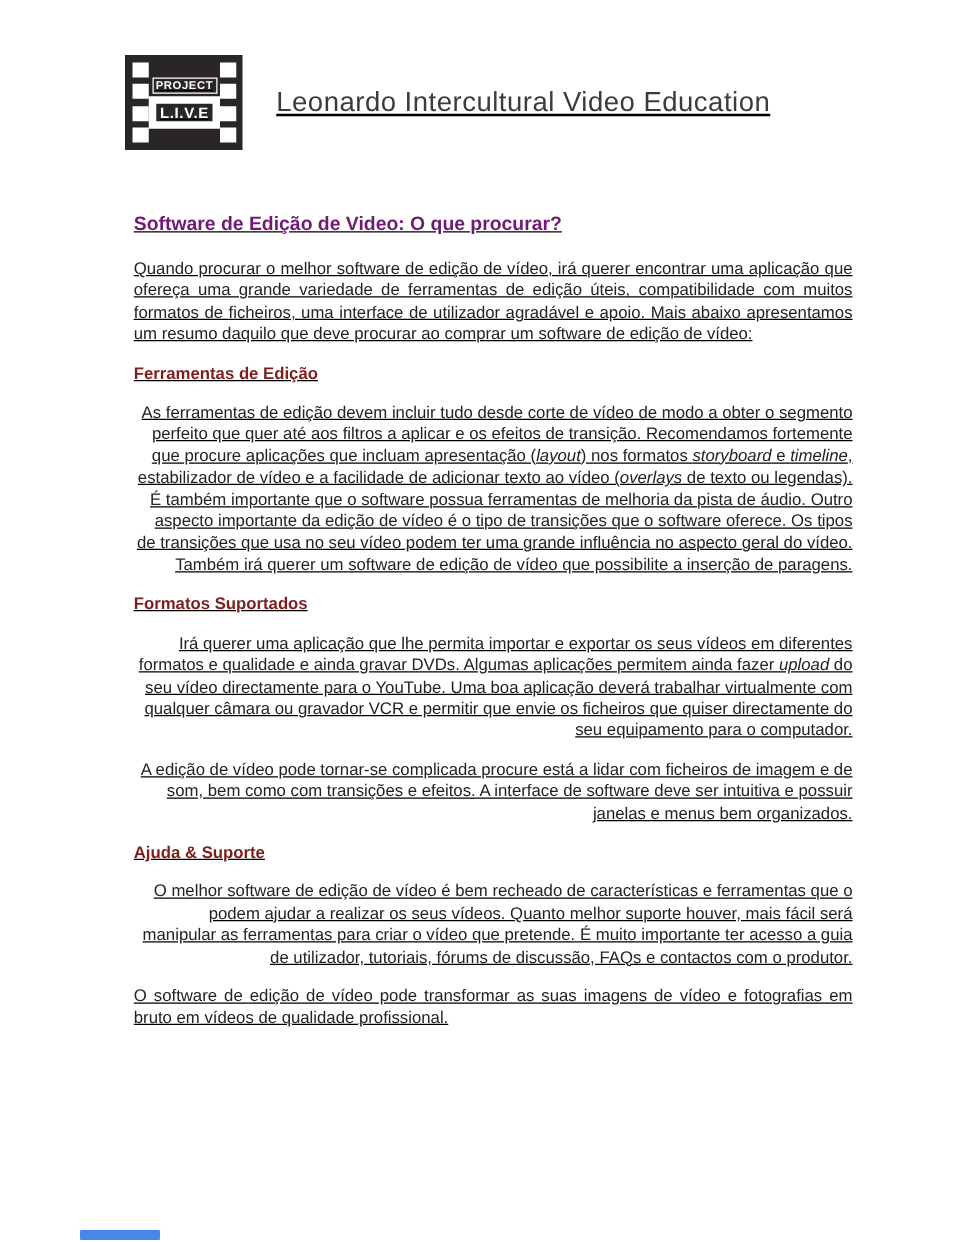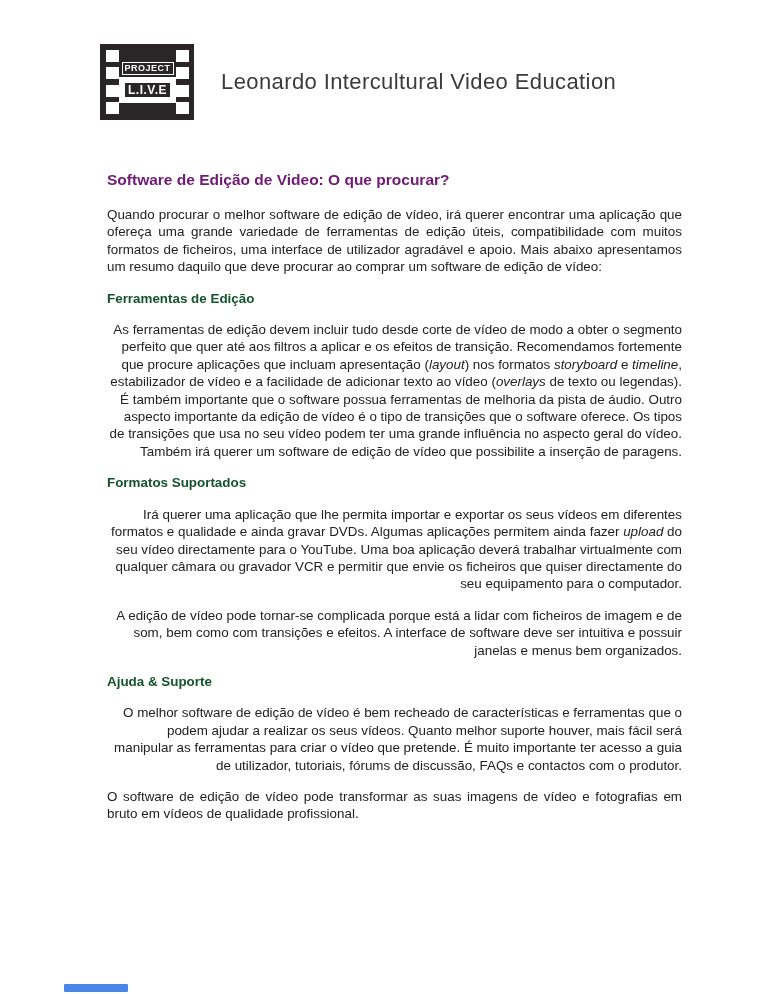--- a/index.html
+++ b/index.html
@@ -7,20 +7,21 @@
     padding: 0;
     background: #ffffff;
     font-family: "Liberation Sans", sans-serif;
   }
   .page {
     position: relative;
     width: 768px;
     height: 994px;
     background: #ffffff;
     overflow: hidden;
+    text-decoration: underline;
   }
   
   .header {
     display: flex;
     align-items: center;
     margin: 44px 0 0 100px;
   }
   .logo {
     width: 94px;
     height: 76px;
@@ -85,21 +86,21 @@
   .doc-title {
     font-size: 15.5px;
     font-weight: bold;
     color: #701a75;
     margin: 50px 0 16px 0;
     line-height: 20px;
   }
   .sec-heading {
     font-size: 13.4px;
     font-weight: bold;
-    color: #14532d;
+    color: #7f1d1d;
     margin: 14px 0;
     line-height: 17.4px;
   }
   .para {
     margin: 14px 0;
     text-align: right;
   }
   .para.justify {
     text-align: justify;
   }
@@ -147,21 +148,21 @@
     <div class="doc-title">Software de Edição de Video: O que procurar?</div>
 
     <p class="para justify"><span>Quando procurar o melhor software de edição de vídeo, irá querer encontrar uma aplicação que ofereça uma grande variedade de ferramentas de edição úteis, compatibilidade com muitos formatos de ficheiros, uma interface de utilizador agradável e apoio. Mais abaixo apresentamos um resumo daquilo que deve procurar ao comprar um software de edição de vídeo:</span></p>
 
     <div class="sec-heading">Ferramentas de Edição</div>
     <p class="para"><span>As ferramentas de edição devem incluir tudo desde corte de vídeo de modo a obter o segmento perfeito que quer até aos filtros a aplicar e os efeitos de transição. Recomendamos fortemente que procure aplicações que incluam apresentação (</span><em>layout</em><span>) nos formatos </span><em>storyboard</em><span> e </span><em>timeline</em><span>, estabilizador de vídeo e a facilidade de adicionar texto ao vídeo (</span><em>overlays</em><span> de texto ou legendas). É também importante que o software possua ferramentas de melhoria da pista de áudio. Outro aspecto importante da edição de vídeo é o tipo de transições que o software oferece. Os tipos de transições que usa no seu vídeo podem ter uma grande influência no aspecto geral do vídeo. Também irá querer um software de edição de vídeo que possibilite a inserção de paragens.</span></p>
 
     <div class="sec-heading">Formatos Suportados</div>
     <p class="para"><span>Irá querer uma aplicação que lhe permita importar e exportar os seus vídeos em diferentes formatos e qualidade e ainda gravar DVDs. Algumas aplicações permitem ainda fazer </span><em>upload</em><span> do seu vídeo directamente para o YouTube. Uma boa aplicação deverá trabalhar virtualmente com qualquer câmara ou gravador VCR e permitir que envie os ficheiros que quiser directamente do seu equipamento para o computador.</span></p>
 
-    <p class="para"><span>A edição de vídeo pode tornar-se complicada porque está a lidar com ficheiros de imagem e de som, bem como com transições e efeitos. A interface de software deve ser intuitiva e possuir janelas e menus bem organizados.</span></p>
+    <p class="para"><span>A edição de vídeo pode tornar-se complicada procure está a lidar com ficheiros de imagem e de som, bem como com transições e efeitos. A interface de software deve ser intuitiva e possuir janelas e menus bem organizados.</span></p>
 
     <div class="sec-heading">Ajuda &amp; Suporte</div>
     <p class="para"><span>O melhor software de edição de vídeo é bem recheado de características e ferramentas que o podem ajudar a realizar os seus vídeos. Quanto melhor suporte houver, mais fácil será manipular as ferramentas para criar o vídeo que pretende. É muito importante ter acesso a guia de utilizador, tutoriais, fórums de discussão, FAQs e contactos com o produtor.</span></p>
 
     <p class="para justify"><span>O software de edição de vídeo pode transformar as suas imagens de vídeo e fotografias em bruto em vídeos de qualidade profissional.</span></p>
   </div>
 
   <div class="accent-bar" style="background-color: rgb(74, 134, 232);"></div>
 
 </div>

